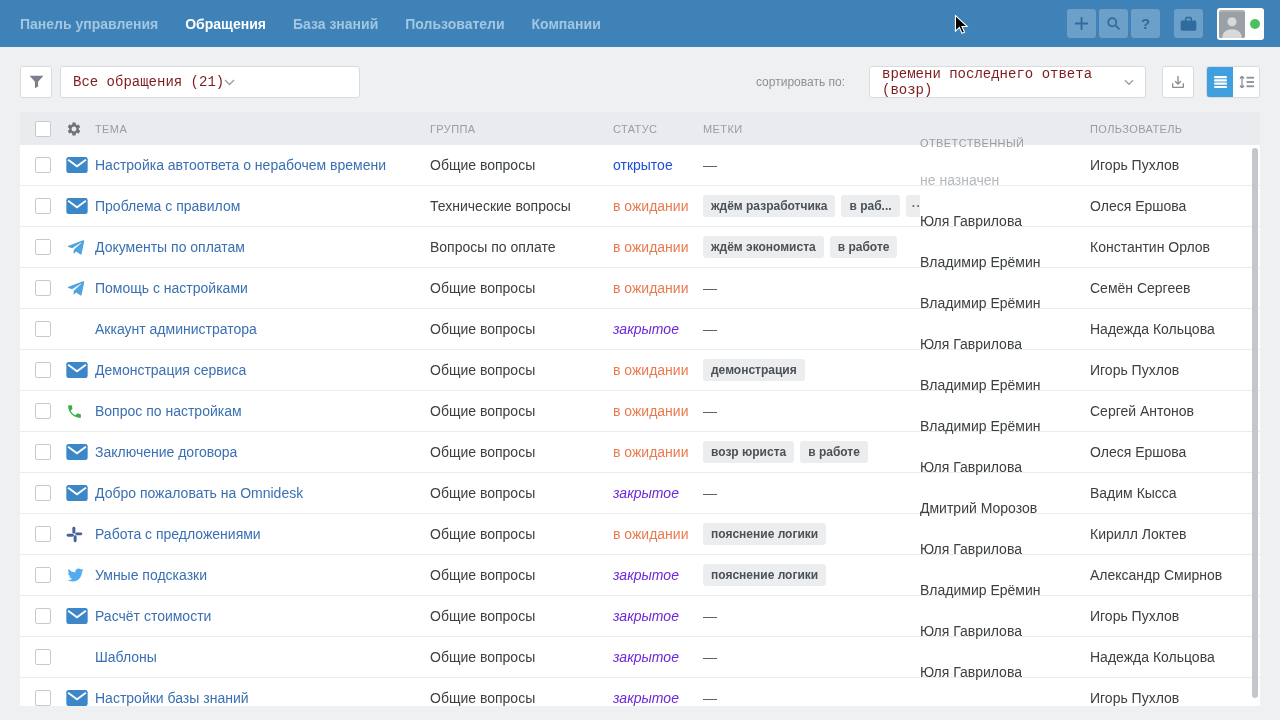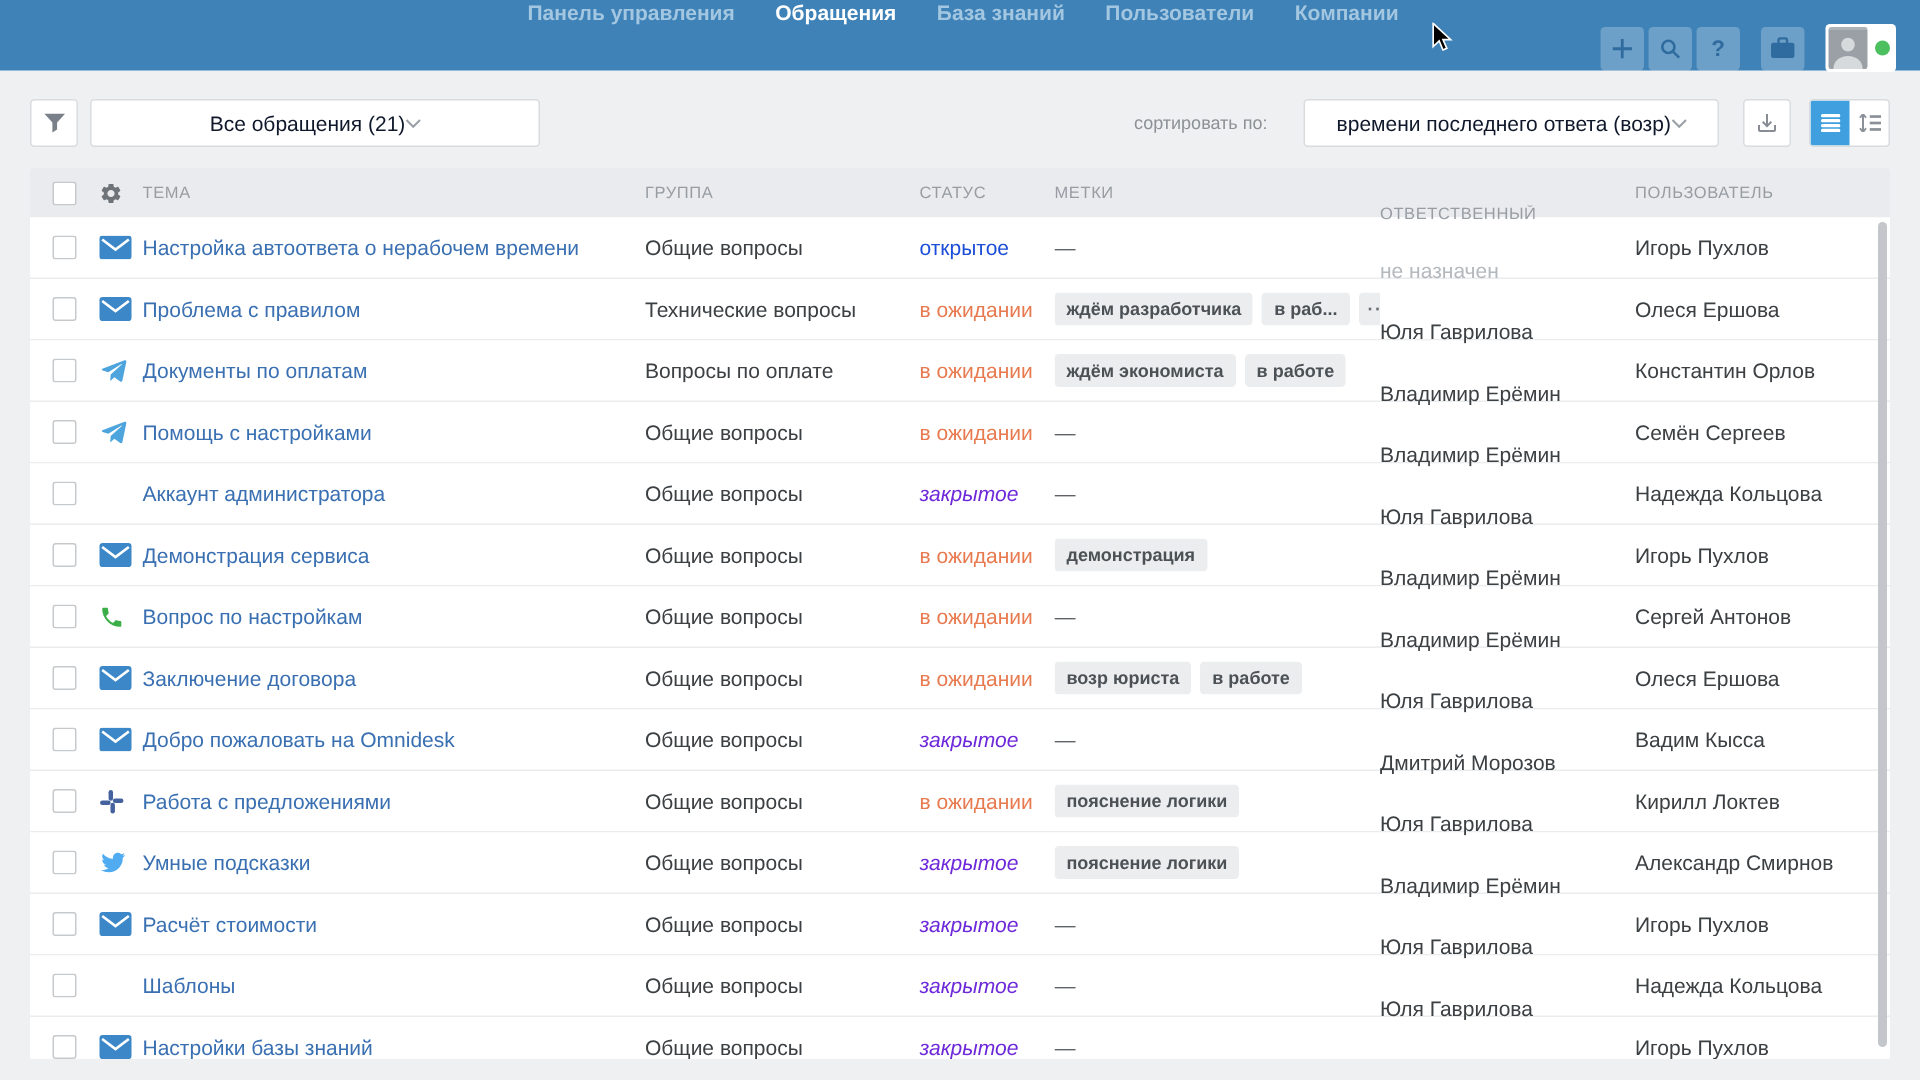--- a/index.html
+++ b/index.html
@@ -3,43 +3,43 @@
 <meta charset="utf-8">
 <style>
   * { box-sizing: border-box; }
   html,body { margin:0; padding:0; }
   body {
     width:1280px; height:720px; overflow:hidden; position:relative;
     background:#eef0f2; font-family:"Liberation Sans", sans-serif;
   }
 
   
-  .topnav { height:47px; background:#3e82b7; display:flex; align-items:center; padding:0 16px 0 20px;flex-direction:column; }
+  .topnav { height:47px; background:#3e82b7; display:flex; align-items:center; padding:0 16px 0 20px; }
   .nav-items { display:flex; gap:27px; }
   .nav-item { font-size:14px; font-weight:700; color:#a3c6e1; cursor:pointer; white-space:nowrap; }
   .nav-item.active { color:#ffffff; }
   .nav-actions { margin-left:auto; display:flex; align-items:center; }
   .nav-btn { width:29px; height:29px; border-radius:3px; background:rgba(255,255,255,0.24);
              display:flex; align-items:center; justify-content:center; margin-left:3px;
              color:#2f6b9e; font-weight:700; font-size:15px; }
   .nav-btn.case { margin-left:14px; }
   .nav-avatar { margin-left:14px; width:47px; height:32px; background:#fff; border-radius:3px;
                 display:flex; align-items:center; padding:2px 4px 2px 2px; }
   .avatar-photo { width:26px; height:28px; border-radius:2px; background:#aeb3b8; overflow:hidden;
                   display:flex; align-items:flex-end; justify-content:center; }
   .status-dot { width:10px; height:10px; border-radius:50%; background:#4cc05e; margin-left:5px; }
 
   
   .toolbar { display:flex; align-items:center; padding:19px 20px 0 20px; }
   .btn { height:32px; background:#fff; border:1px solid #d9dcdf; border-radius:3px;
          display:flex; align-items:center; justify-content:center; }
   .filter-btn { width:32px; }
   .select { height:32px; background:#fff; border:1px solid #d9dcdf; border-radius:3px;
-            display:flex; align-items:center; justify-content:center;
-            padding:0 11px 0 12px; font-size:14px; color:#0f172a; cursor:pointer; }
+            display:flex; align-items:center; justify-content:flex-start;
+            padding:0 11px 0 12px; font-size:14px; color:#7f1d1d; cursor:pointer;font-family:Liberation Mono, monospace; }
   .select-filter { width:300px; margin-left:8px; }
   .sort-label { margin-left:auto; font-size:12px; color:#8c9196; }
   .select-sort { width:277px; margin-left:24px; }
   .download-btn { width:32px; margin-left:16px; }
   .view-toggle { margin-left:12px; height:32px; display:flex; border:1px solid #d9dcdf;
                  border-radius:3px; overflow:hidden; background:#fff; }
   .view-btn { width:26px; display:flex; align-items:center; justify-content:center; }
   .view-btn.active { background:#3f9fdf; }
 
   

